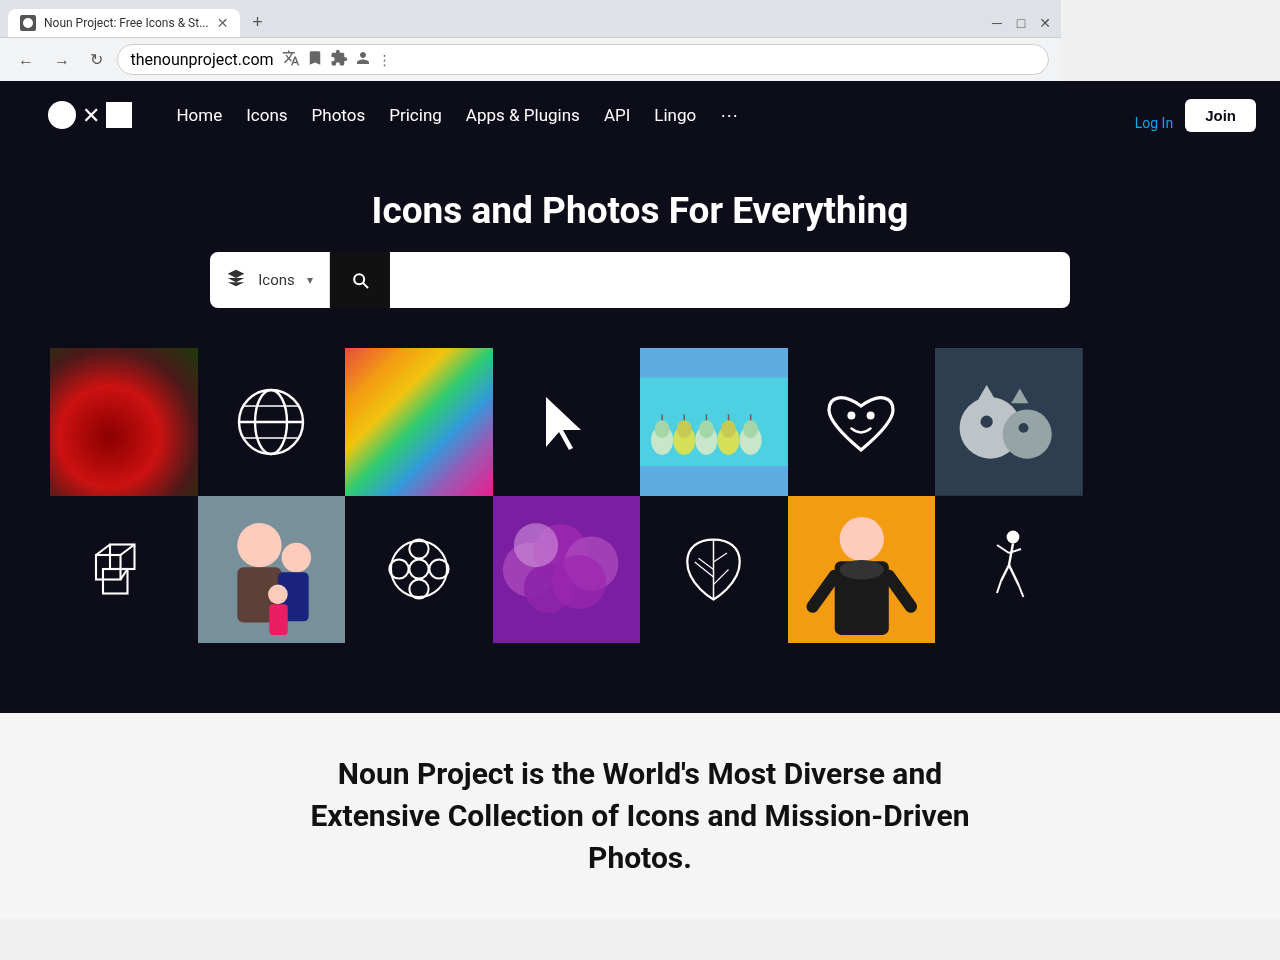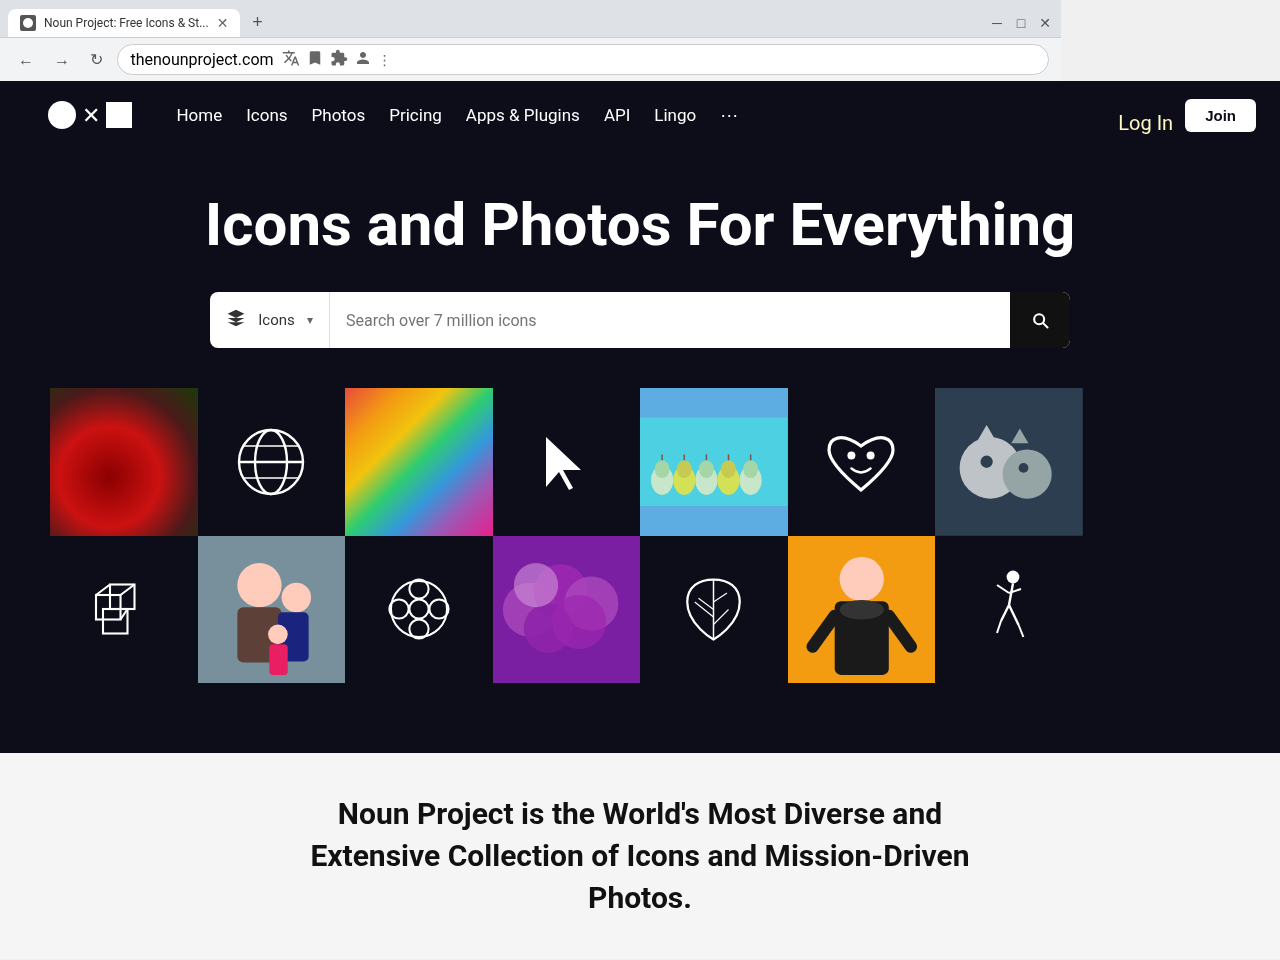--- a/index.html
+++ b/index.html
@@ -24,33 +24,33 @@
 
     
     .page-wrapper { background: #0d0d1a; width: 1280px; }
 
     
     .site-nav { display: flex; align-items: center; padding: 12px 24px; background: #0d0d1a; }
     .nav-links { display: flex; gap: 24px; align-items: center; }
     .nav-link { color: #fff; font-size: 17px; text-decoration: none; cursor: pointer; background: none; border: none; font-family: inherit; }
     .nav-more { color: #fff; font-size: 18px; cursor: pointer; background: none; border: none; }
     .nav-auth { margin-left: auto; display: flex; gap: 12px; align-items: center; }
-    .btn-login { color: #fef9c3; background: none; border: none; font-size: 20px; cursor: pointer; font-family: inherit; margin-top: 16px; }
+    .btn-login { color: #0ea5e9; background: none; border: none; font-size: 14px; cursor: pointer; font-family: inherit; margin-top: 16px; }
     .btn-join { background: white; color: #0d0d1a; border: none; border-radius: 6px; padding: 8px 20px; font-size: 15px; font-weight: 600; cursor: pointer; }
 
     
     .logo-area { padding: 8px 24px; display: flex; align-items: center; }
     .logo-shapes { display: flex; gap: 6px; align-items: center; }
     .logo-circle { width: 28px; height: 28px; border-radius: 50%; background: white; }
     .logo-x { color: white; font-size: 22px; font-weight: 300; }
     .logo-square { width: 26px; height: 26px; background: white; }
 
     
     .hero { text-align: center; padding: 40px 20px 30px; }
-    .hero-title { color: white; font-size: 60px; font-weight: 700; margin-bottom: 32px; }
+    .hero-title { color: white; font-size: 37px; font-weight: 700; margin-bottom: 20px; }
 
     
     .search-container { display: flex; align-items: center; max-width: 860px; margin: 0 auto 40px; background: white; border-radius: 8px; overflow: hidden; }
     .search-type { display: flex; align-items: center; gap: 8px; padding: 0 16px; border-right: 1px solid #ddd; cursor: pointer; min-width: 120px; height: 56px; }
     .search-type-icon { font-size: 18px; }
     .search-type-label { font-size: 15px; color: #333; flex: 1; }
     .search-type-arrow { color: #666; font-size: 12px; }
     .search-input { flex: 1; border: none; outline: none; font-size: 16px; padding: 0 16px; height: 56px; color: #999; font-family: inherit; }
     .search-btn { background: #111; border: none; cursor: pointer; width: 60px; height: 56px; display: flex; align-items: center; justify-content: center; }
     .search-btn svg { fill: white; width: 20px; height: 20px; }
@@ -153,21 +153,20 @@
     <div class="search-container">
       <div class="search-type">
         <span class="search-type-icon">
           <svg width="20" height="20" viewBox="0 0 24 24" fill="#333">
               <path d="M12 2L2 7l10 5 10-5-10-5zM2 17l10 5 10-5M2 12l10 5 10-5"></path>
             </svg>
         </span>
         <span class="search-type-label">Icons</span>
         <span class="search-type-arrow">▾</span>
       </div>
-      <input class="search-input" type="text" placeholder="Search over 7 million icons" style="">
       <button class="search-btn">
         <svg viewBox="0 0 24 24">
           <path d="M21 21l-4.35-4.35M17 11A6 6 0 1 1 5 11a6 6 0 0 1 12 0z" stroke="white" stroke-width="2.5" fill="none" stroke-linecap="round"></path>
         </svg>
       </button>
     </div>
 
     <div class="mosaic-wrapper">
 
       <div class="mrow">

